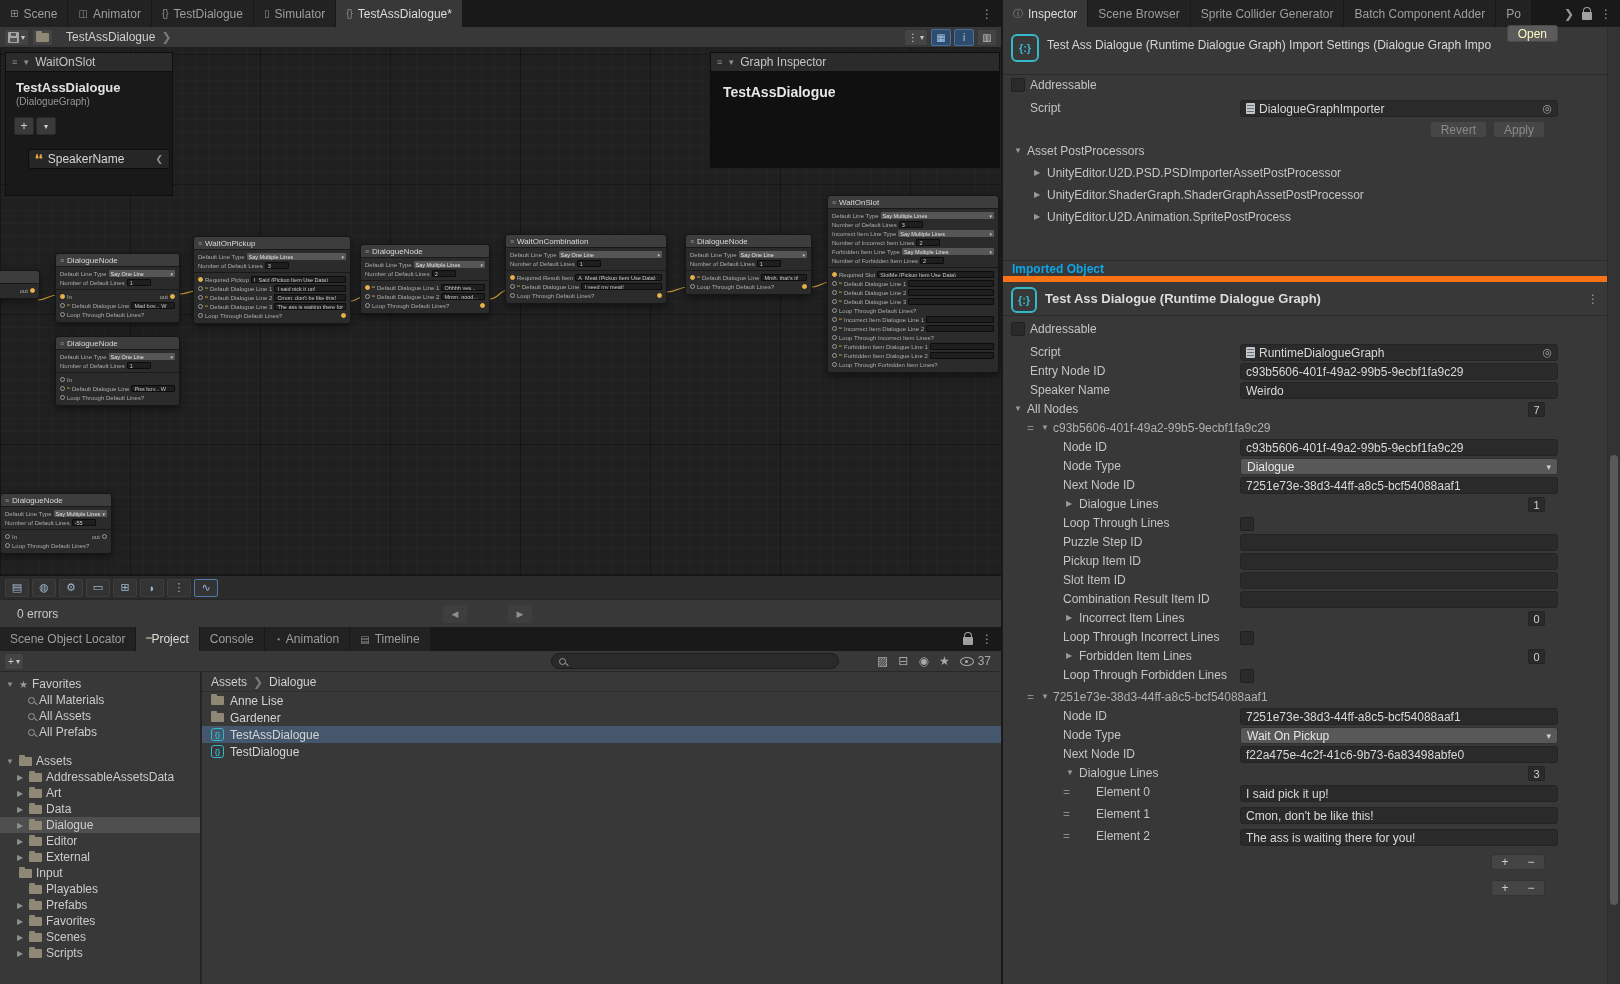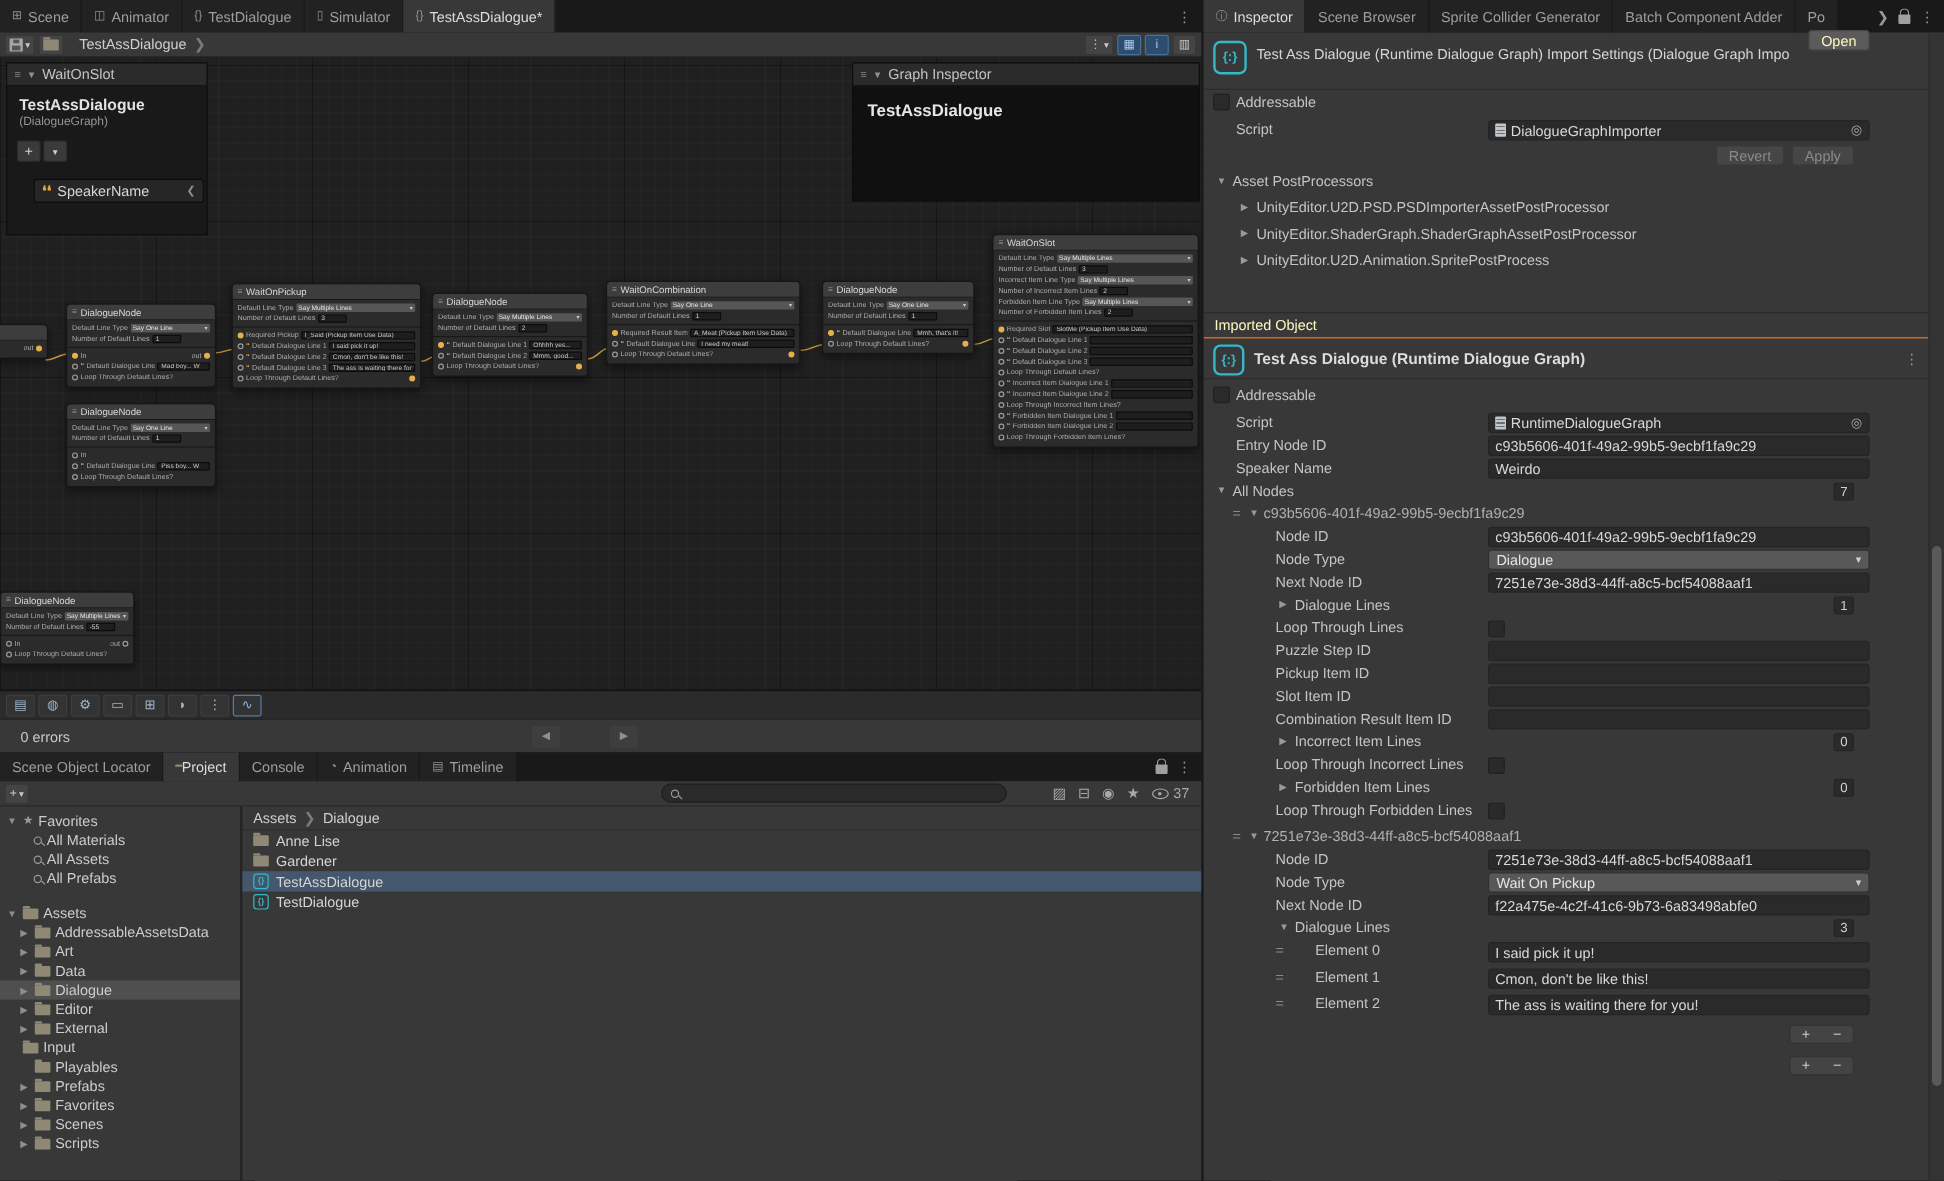--- a/index.html
+++ b/index.html
@@ -111,21 +111,21 @@
 .dd{position:absolute;left:237px;top:1px;width:318px;height:17px;background:#585858;border:1px solid #313131;border-radius:3px;display:flex;align-items:center;justify-content:space-between;padding:0 6px;color:#E4E4E4}
 .dd .da{font-size:9px;color:#CFCFCF}
 .cnt{position:absolute;right:62px;top:2px;width:17px;height:15px;background:#2A2A2A;border:1px solid #242424;border-radius:2px;display:flex;align-items:center;justify-content:center;font-size:11px;color:#D0D0D0}
 .cb{position:absolute;left:237px;top:3px;width:14px;height:14px;background:#2A2A2A;border:1px solid #202020;border-radius:2px}
 .cb.l8{left:8px;top:2px}
 .page{width:9px;height:11px;background:#C2C7CC;border-radius:1px;position:relative;flex:none}
 .page::after{content:"";position:absolute;left:1px;top:2px;right:1px;height:7px;background:repeating-linear-gradient(180deg,#6B7075 0 1px,transparent 1px 3px)}
 .picker{margin-left:auto;color:#A9A9A9;font-size:11px}
 .btnrow{display:flex;justify-content:flex-end;gap:6px;padding:3px 62px 3px 0;height:24px}
 .ibtn{height:17px;background:#464646;border:1px solid #393939;border-radius:3px;padding:0 10px;color:#8A8A8A;display:flex;align-items:center}
-.sect{height:22px;display:flex;align-items:center;padding-left:9px;font-weight:normal;color:#fef9c3;border-top:1px solid #2B2B2B;border-bottom:1px solid #f97316;background:#383838}
+.sect{height:22px;display:flex;align-items:center;padding-left:9px;font-weight:bold;color:#0ea5e9;border-top:1px solid #2B2B2B;border-bottom:6px solid #f97316;background:#383838}
 .objhead{position:relative;height:34px;display:flex;align-items:center;gap:8px;padding:0 8px;border-bottom:1px solid #2B2B2B}
 .listfoot{position:relative;height:20px}
 .pmbox{position:absolute;right:62px;top:1px;height:16px;background:#444;border:1px solid #333;border-radius:3px;display:flex}
 .pmbox span{width:26px;display:flex;align-items:center;justify-content:center;color:#CCC}
 #iscroll{position:absolute;right:0;top:28px;bottom:0;width:13px;background:#333;border-left:1px solid #2B2B2B}
 #iscroll .thumb{position:absolute;left:2px;right:2px;top:427px;height:450px;background:#595959;border-radius:5px}
 .lock{width:10px;height:8px;background:#A0A0A0;border-radius:1px;position:relative;margin-top:4px}
 .lock::before{content:"";position:absolute;left:1px;top:-5px;width:6px;height:5px;border:1.5px solid #A0A0A0;border-bottom:none;border-radius:4px 4px 0 0}
 </style>
 </head>

